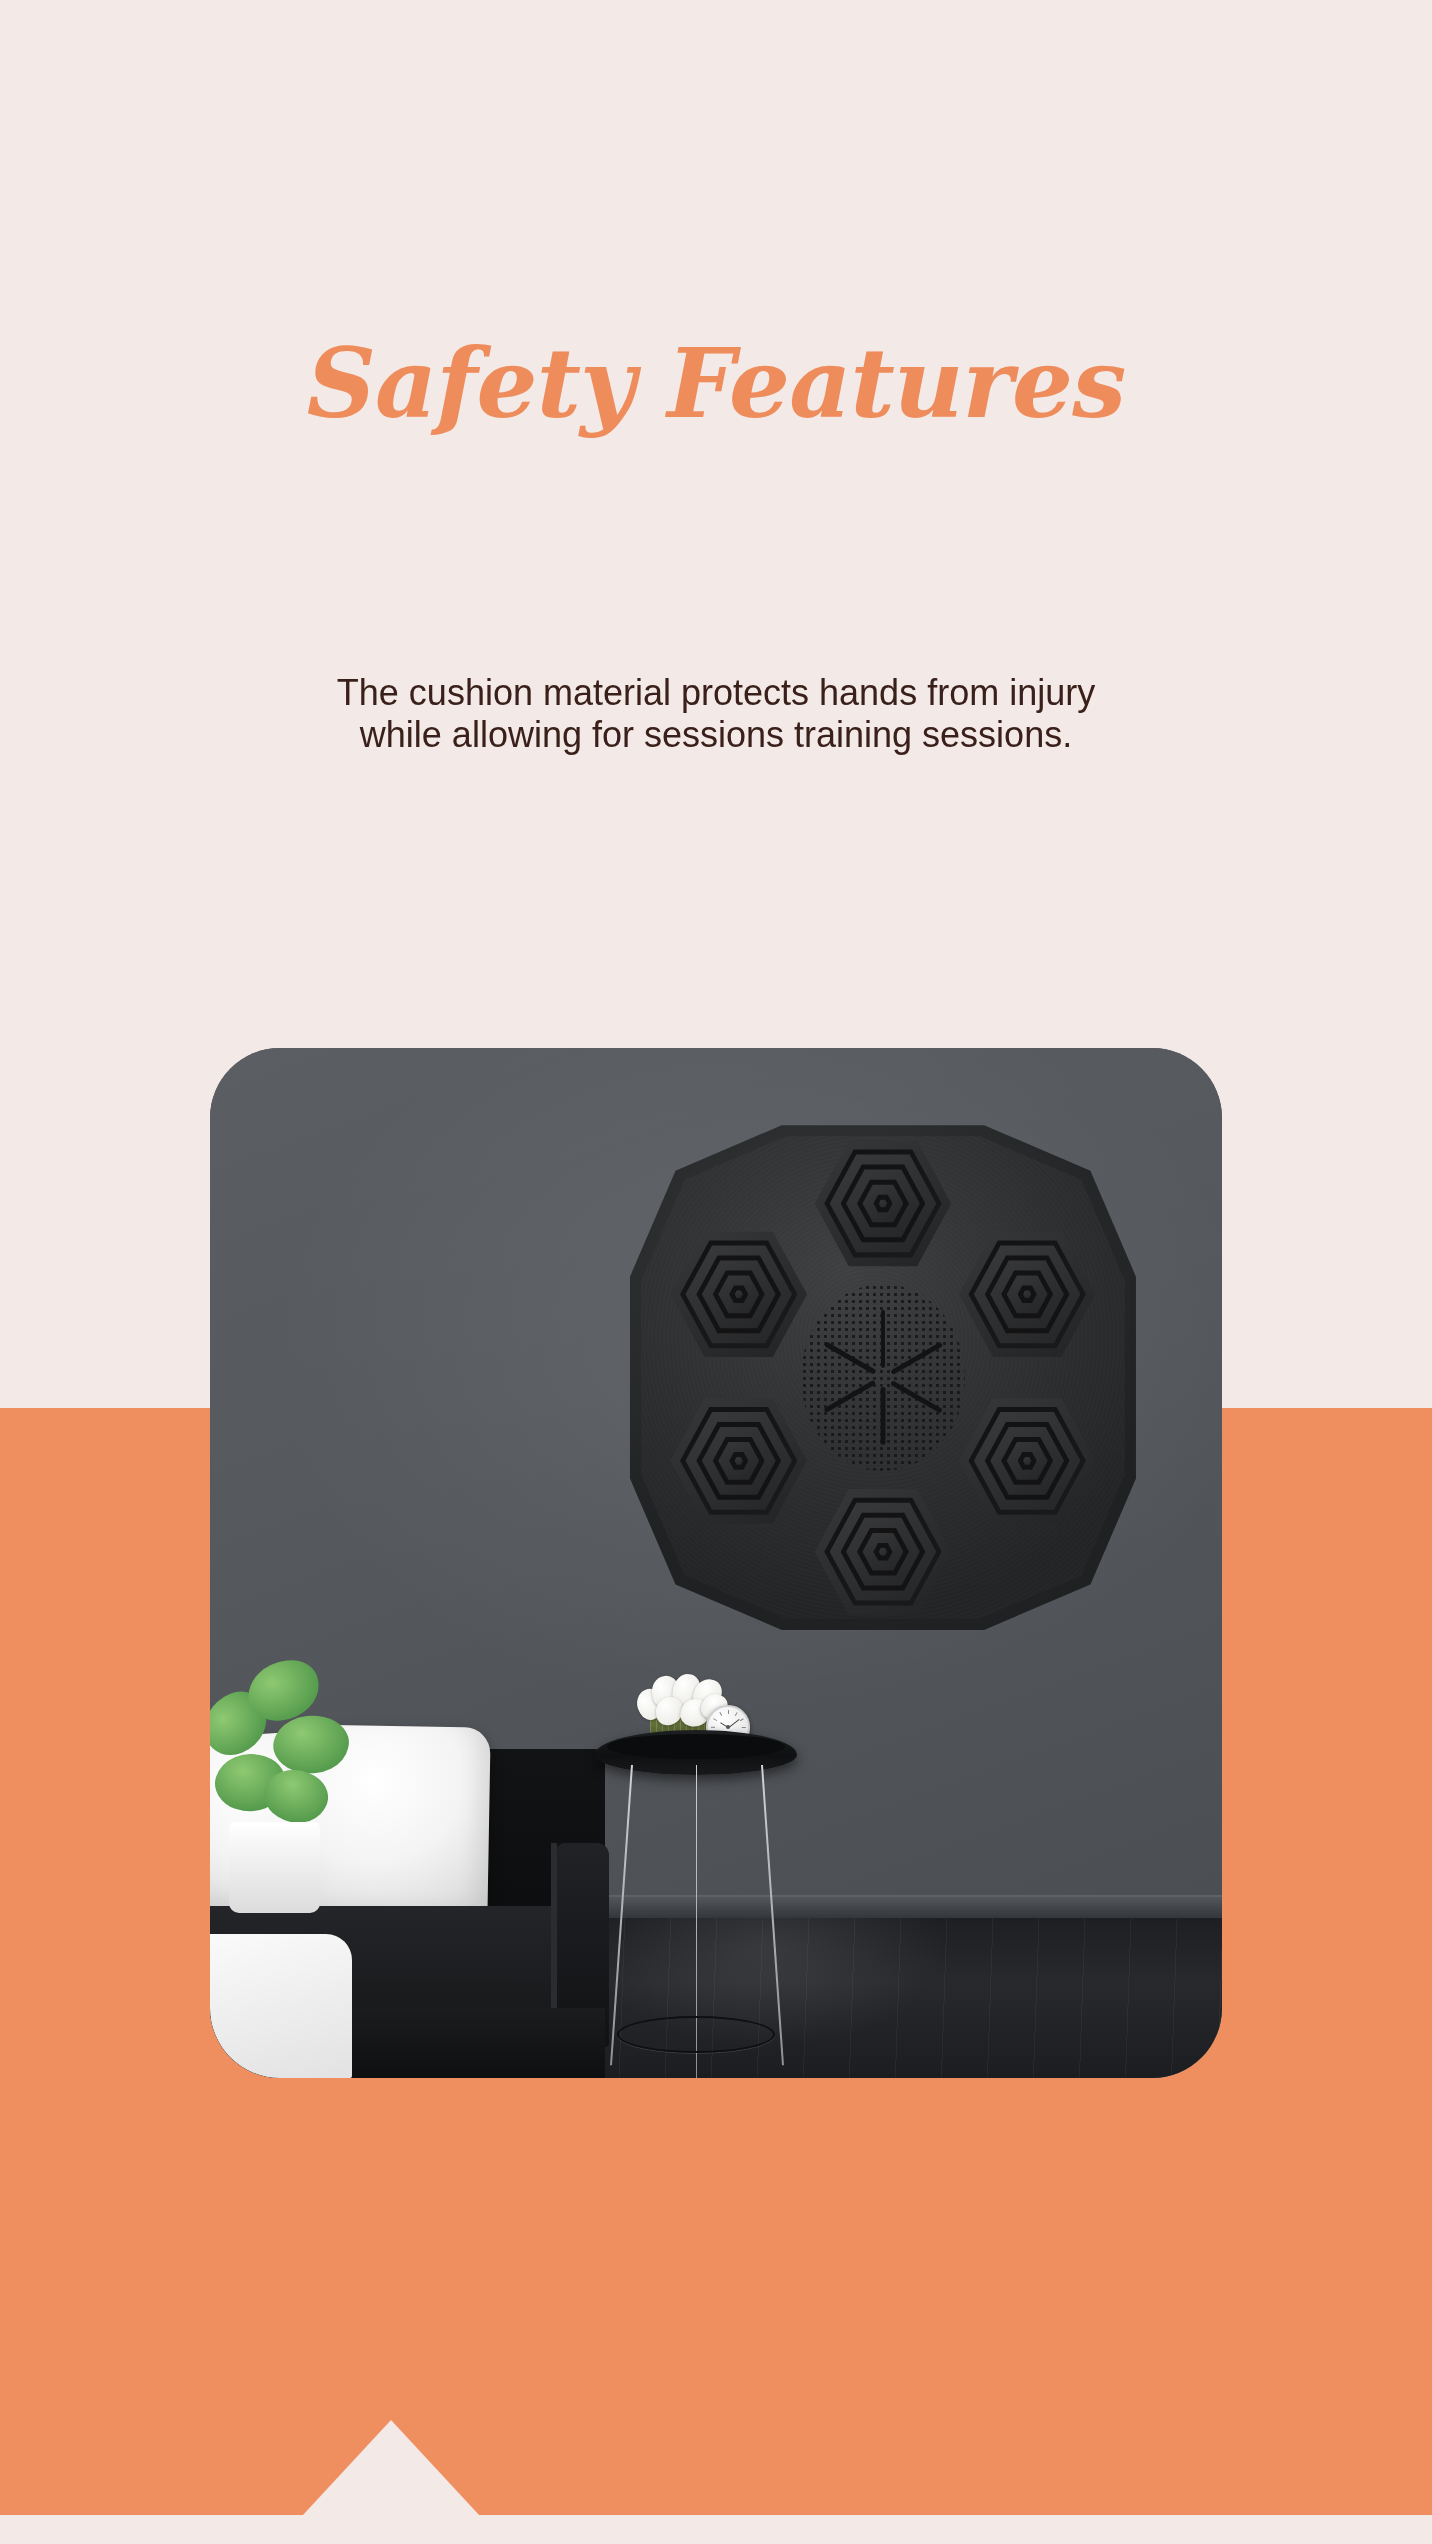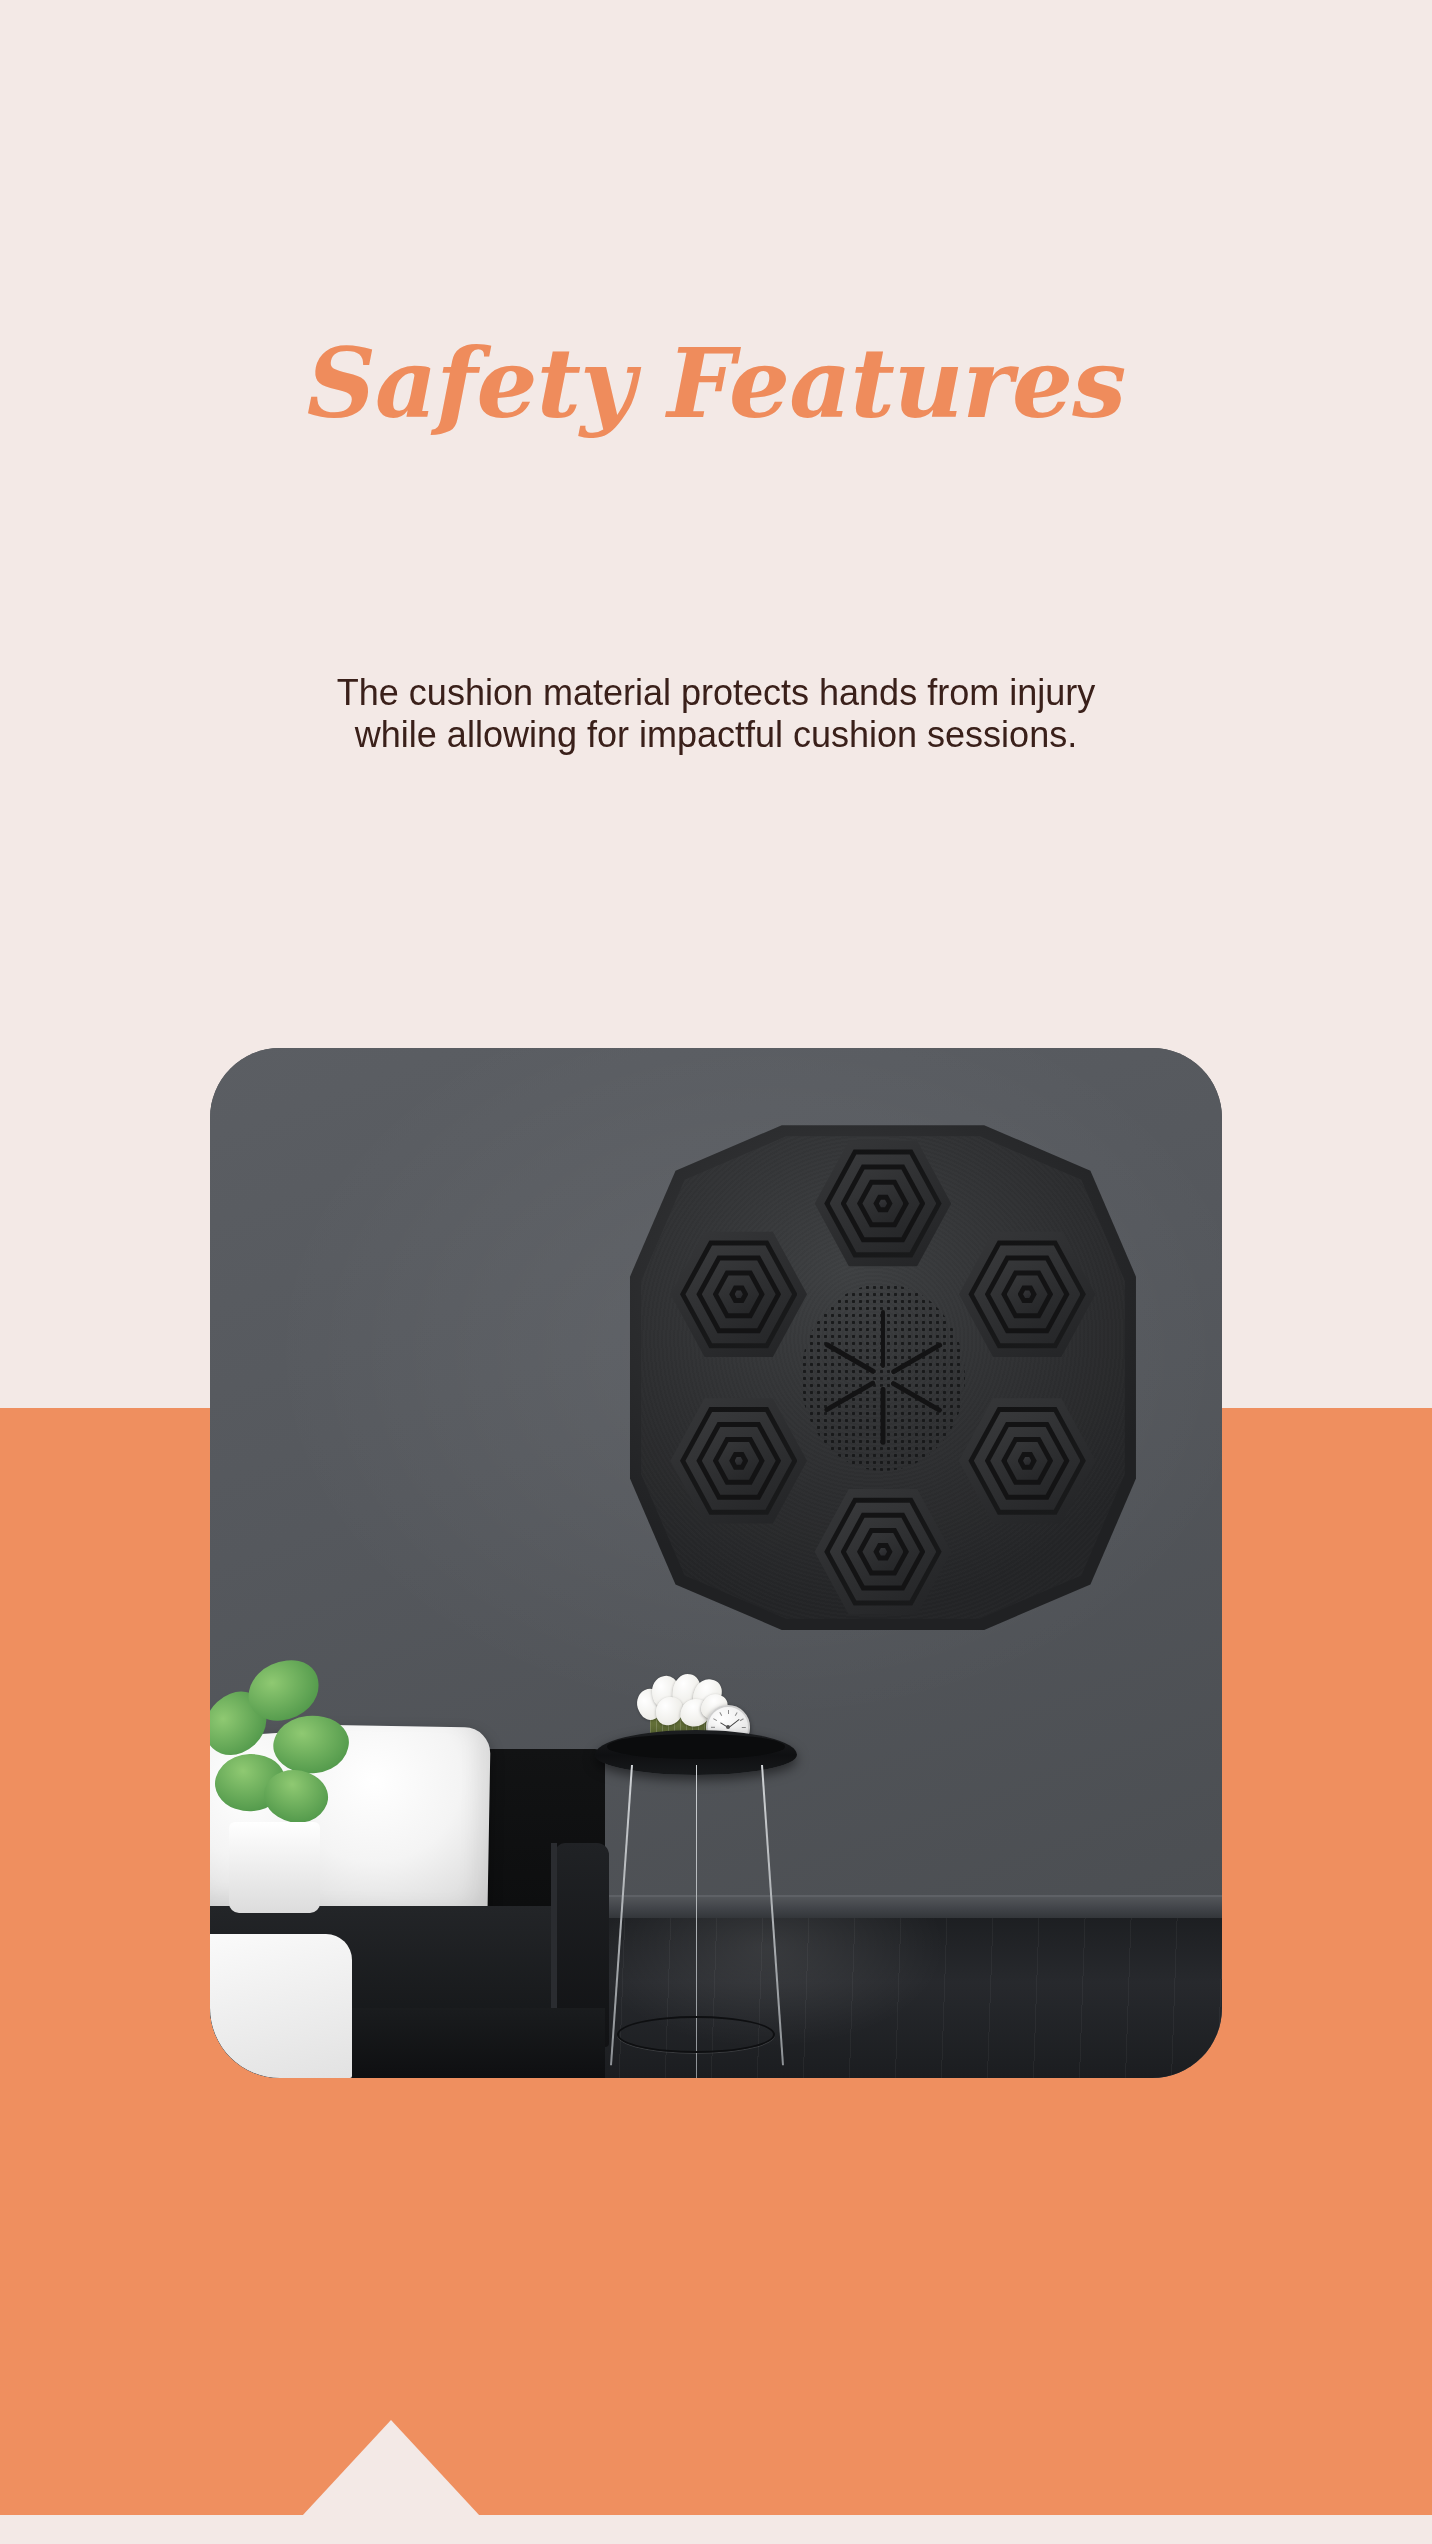--- a/index.html
+++ b/index.html
@@ -308,21 +308,21 @@
 <div id="bg-cream"></div>
 <div id="bg-orange"></div>
 
 <div id="bottom-notch">
   <i></i>
 </div>
 
 <h1 id="page-title">Safety Features</h1>
 
 <p id="page-subtitle">The cushion material protects hands from injury
-while allowing for impactful cushion sessions.</p>
+while allowing for sessions training sessions.</p>
 
 <div id="product-photo-card">
 
   <div class="wall">
     <div class="wall-vignette"></div>
   </div>
   <div class="baseboard"></div>
   <div class="floor">
     <div class="floor-planks"></div>
     <div class="floor-sheen"></div>

